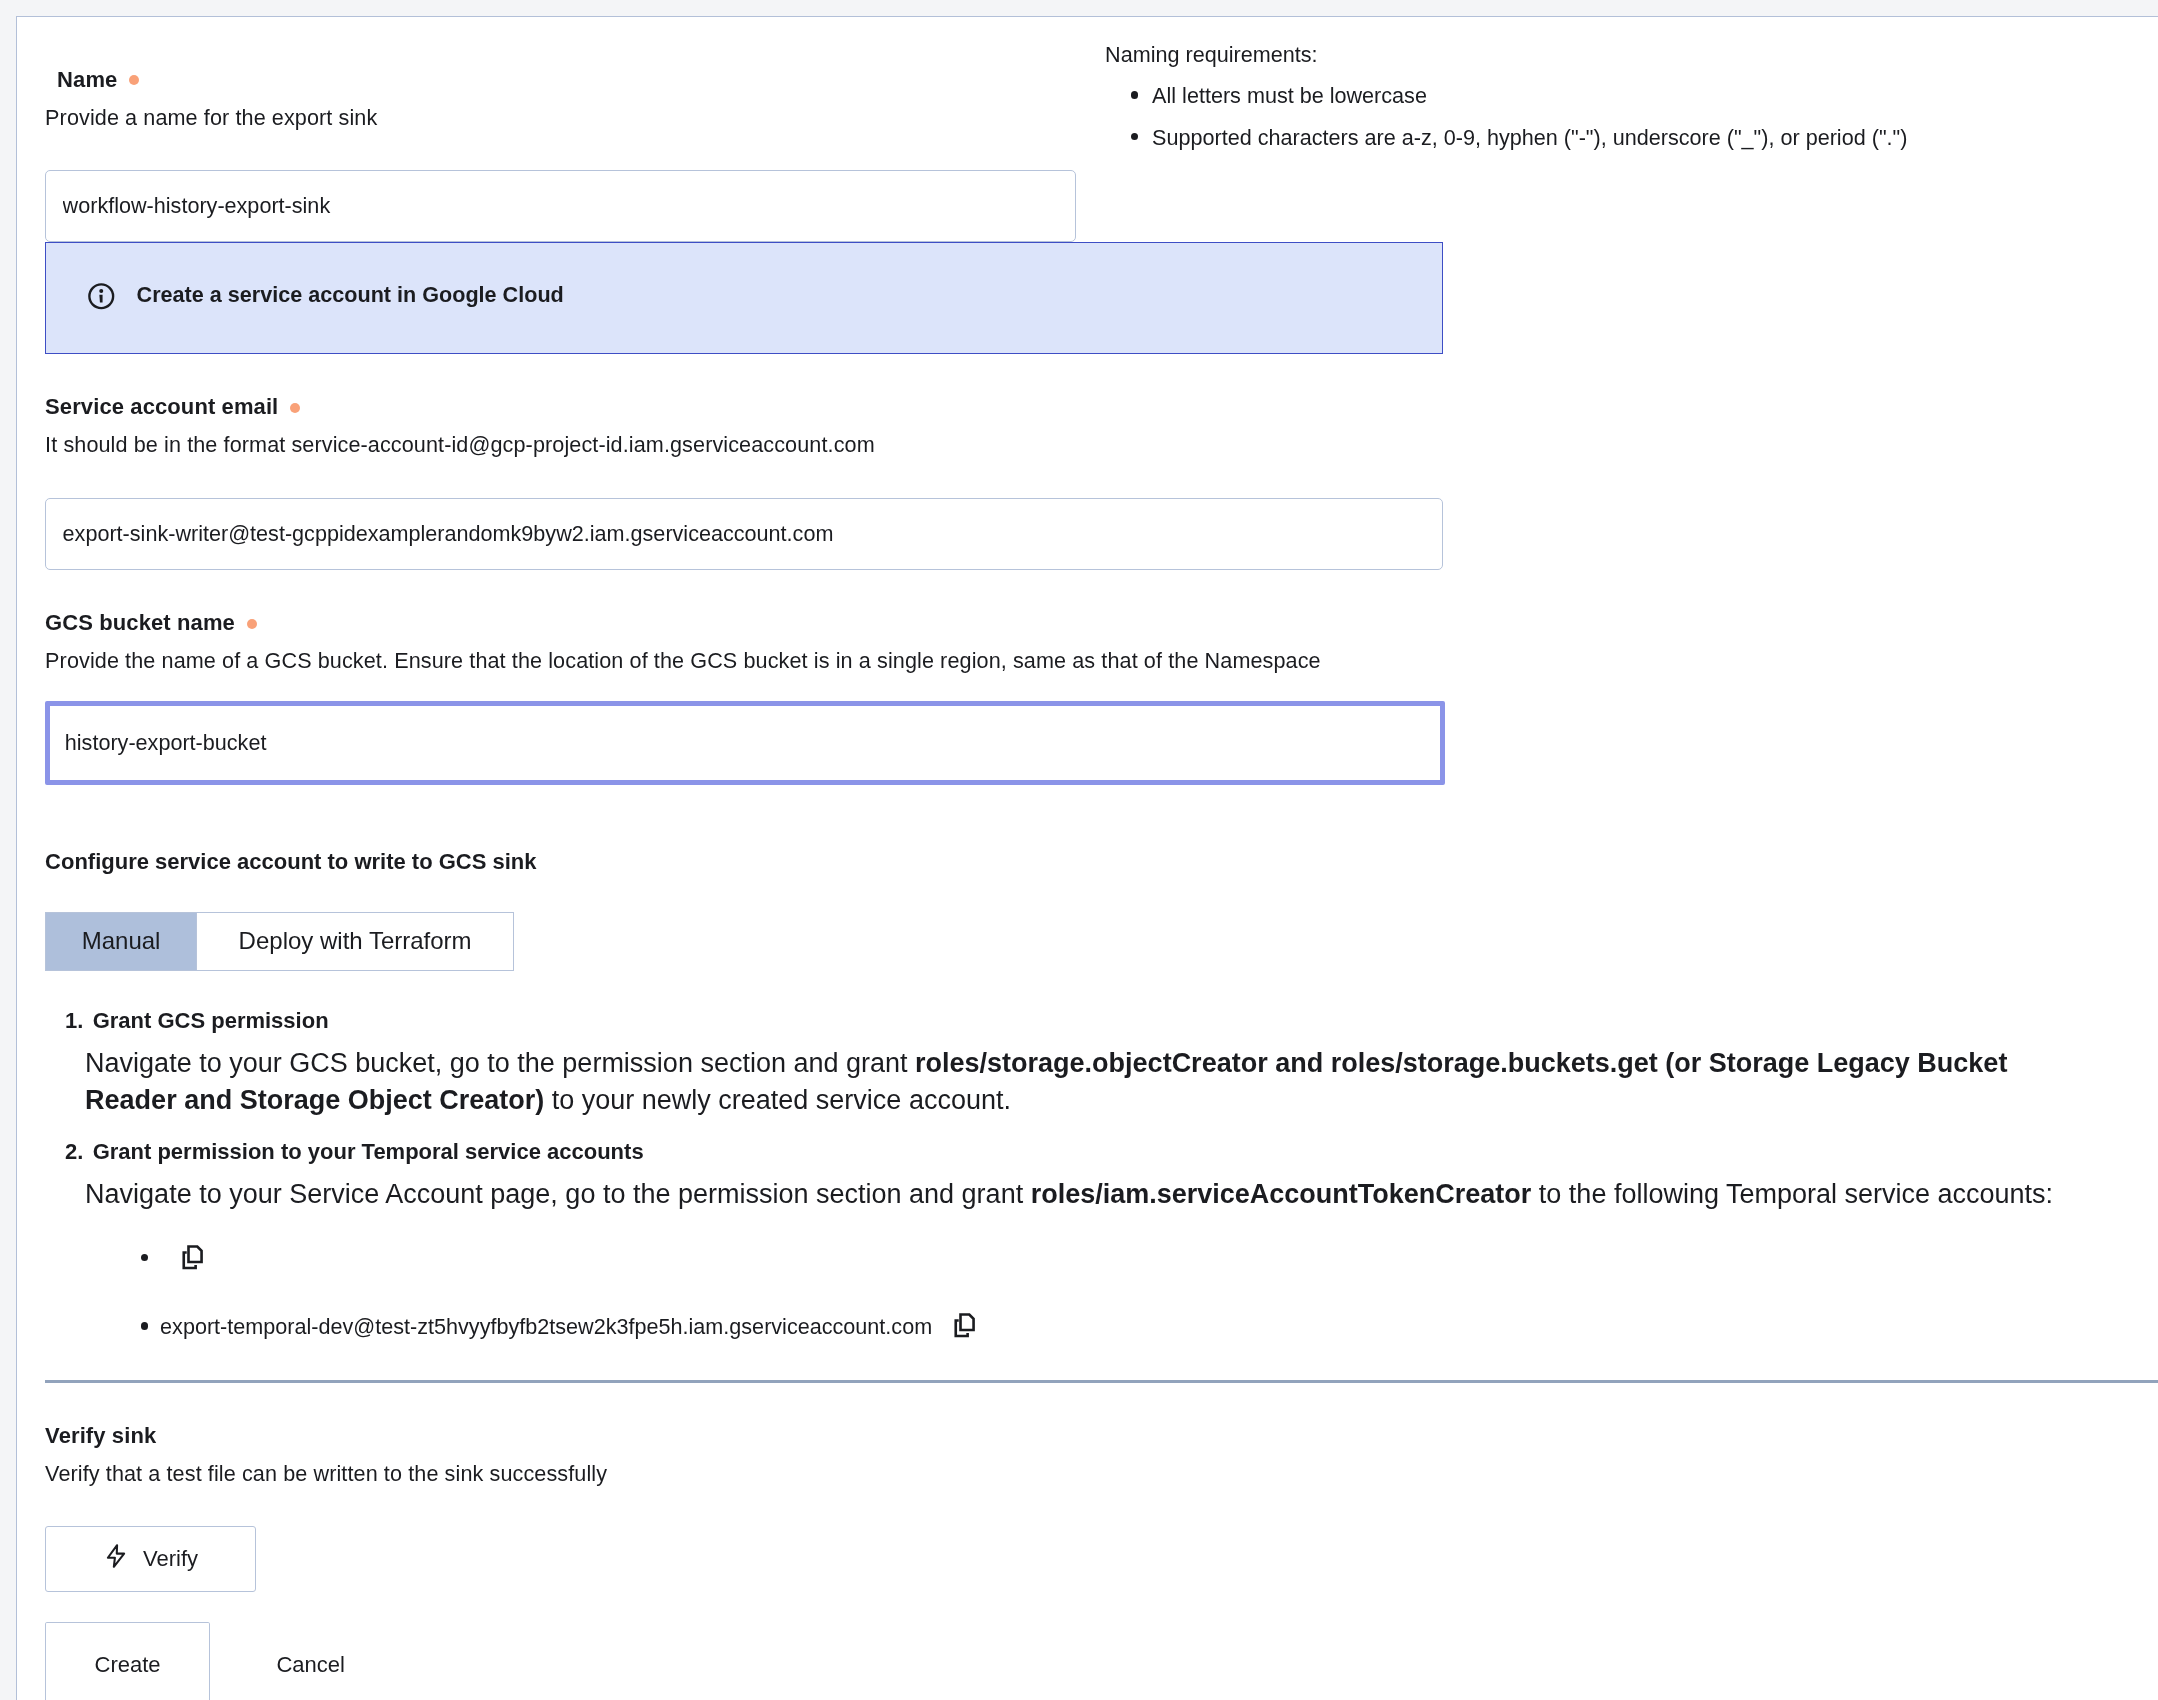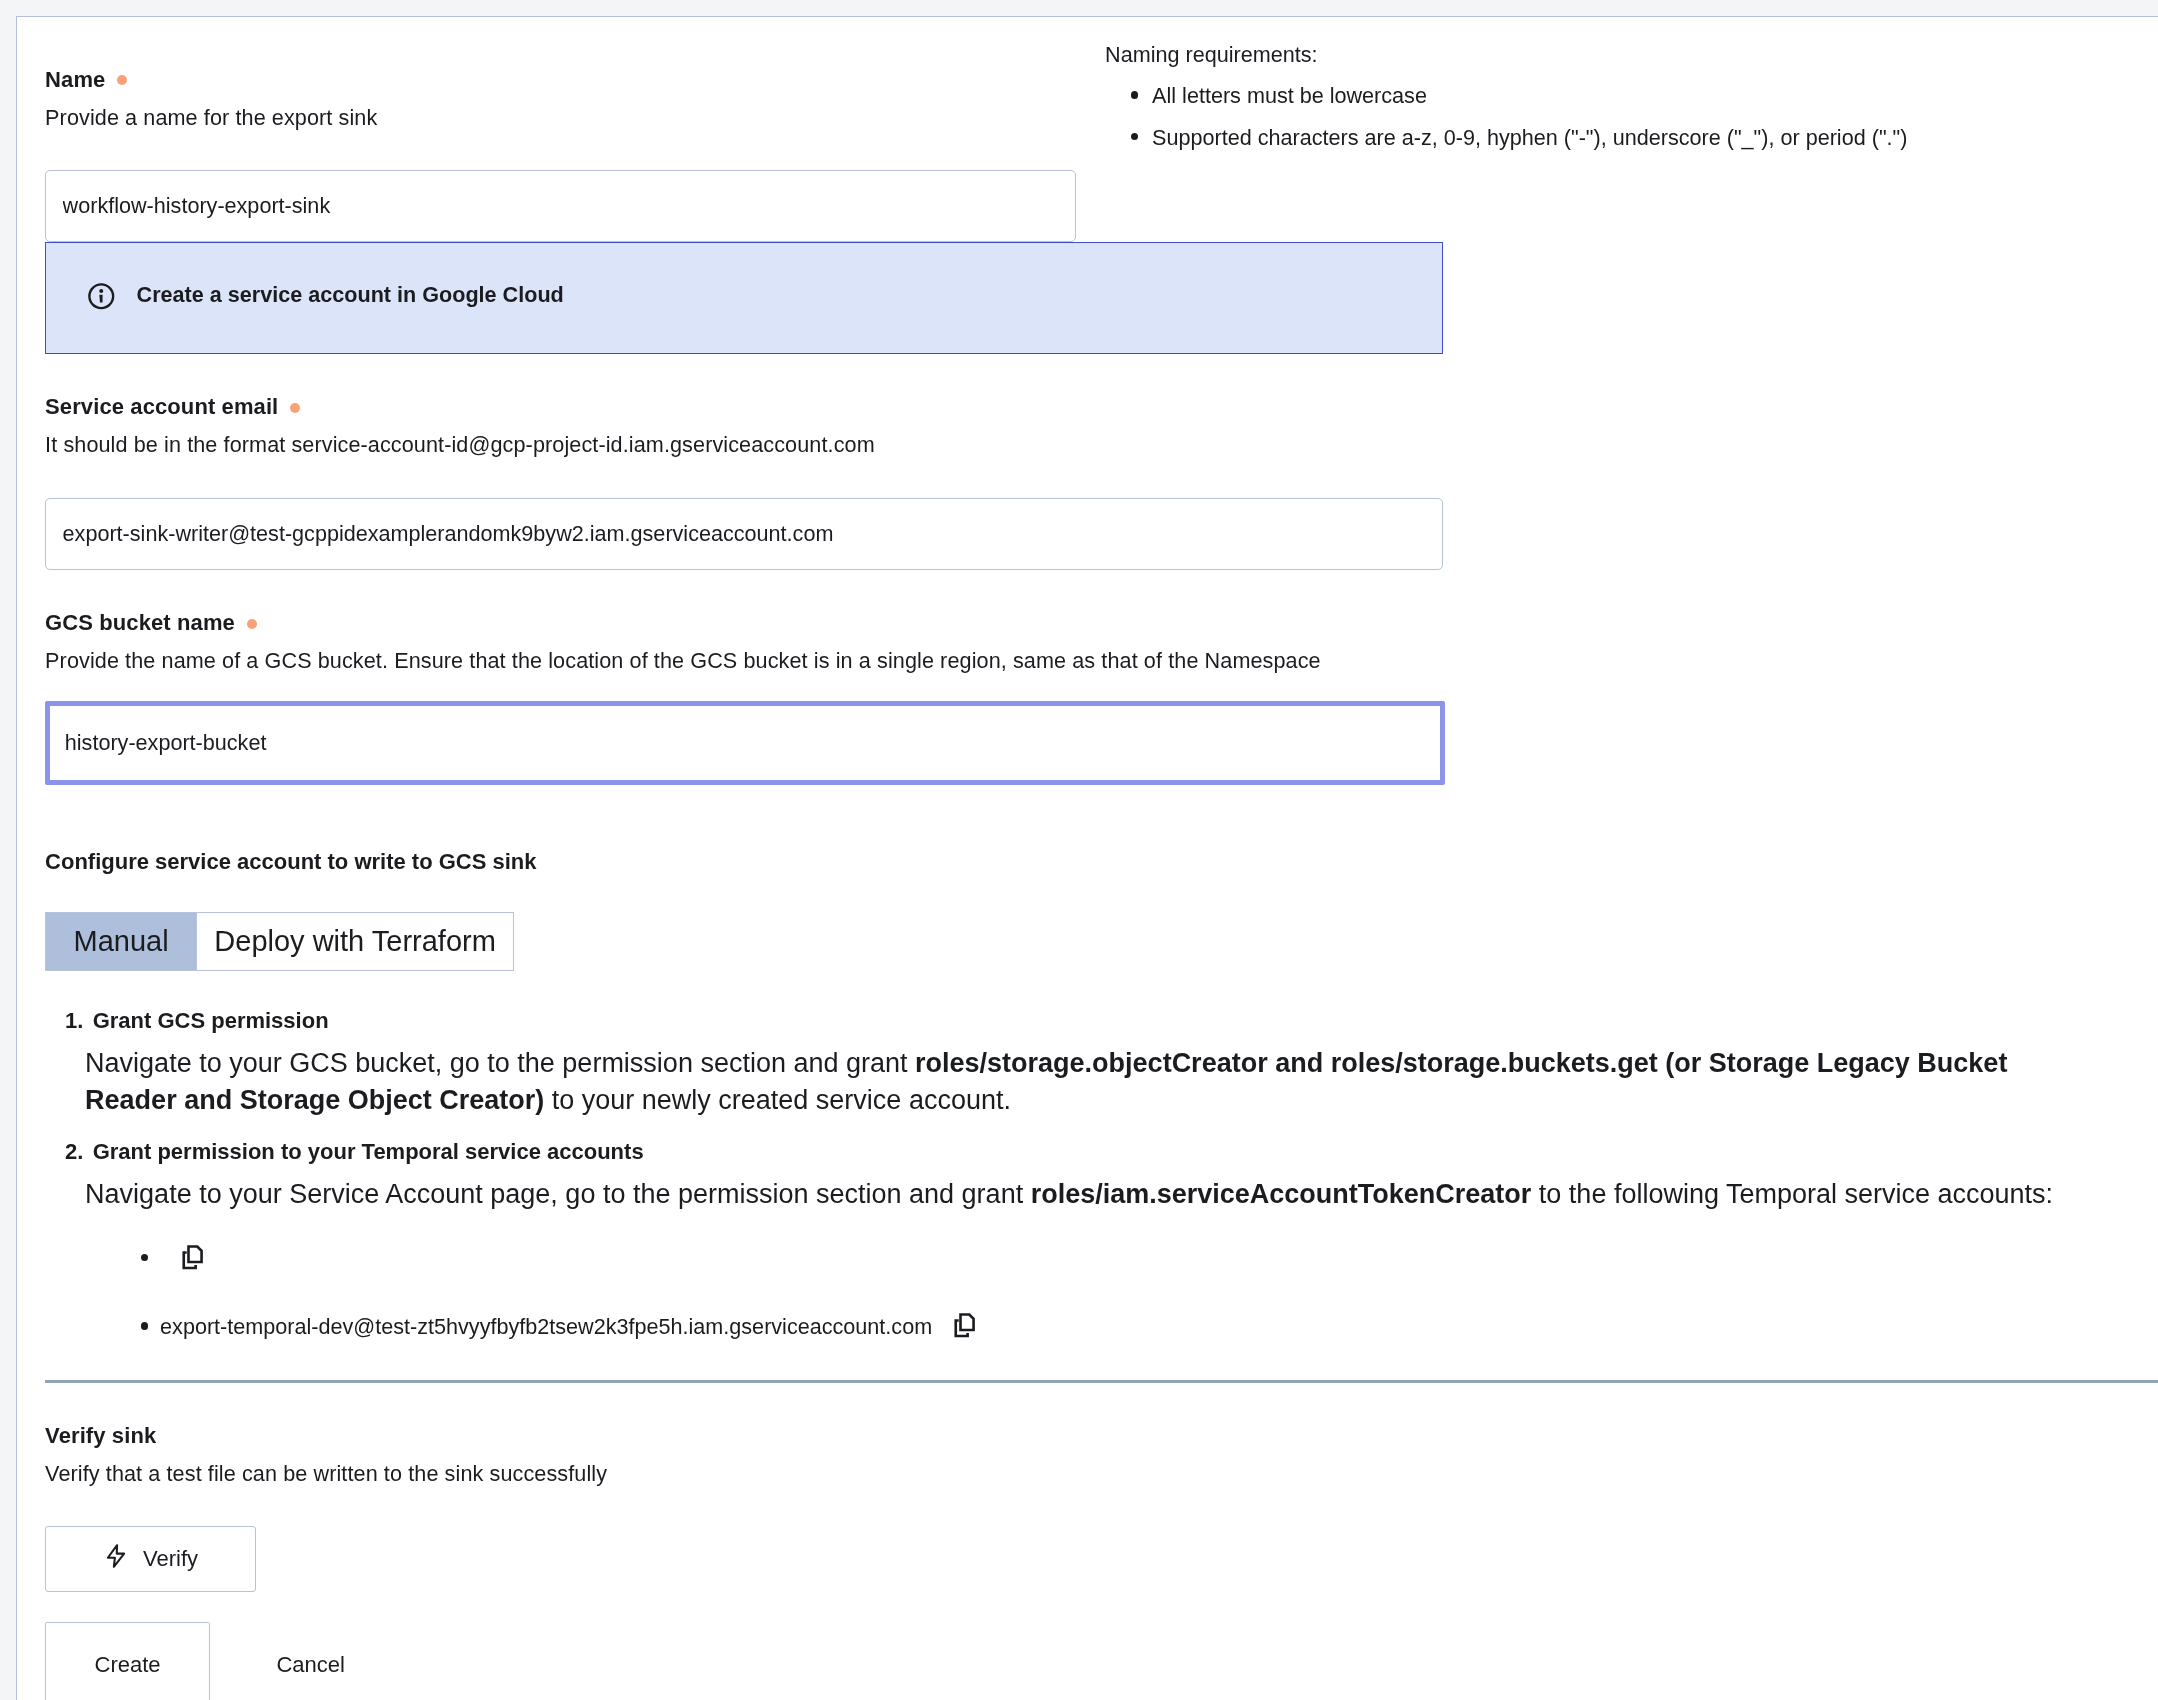--- a/index.html
+++ b/index.html
@@ -96,21 +96,21 @@
   .configure-title{font-size:22px;font-weight:700;margin-top:64px;}
   .tabs{
     display:inline-flex;
     border:1.8px solid var(--input-border);
     margin-top:37px;
     background:#fff;
   }
   .tab{
     height:57px;
     display:flex;align-items:center;justify-content:center;
-    font-size:29px;
+    font-size:24px;
     cursor:pointer;
   }
   .tab.selected{background:var(--tab-selected);width:150px;}
   .tab.unselected{width:317px;border-left:1.8px solid var(--input-border);}
   .step{margin-left:20px;}
   .step-title{font-size:22px;font-weight:700;margin-top:37px;display:flex;gap:9.2px;}
   .step-body{
     font-size:27px;
     margin-top:11px;
     margin-left:20px;
@@ -178,21 +178,21 @@
   }
 </style>
 </head>
 <body>
 
 <div class="card">
 
   
   <div class="top-row">
     <div class="col-left">
-      <div class="label-row" style="margin-top:26px;">
+      <div class="label-row" style="margin-top:26px;margin-left:12px;">
         <span class="label">Name</span>
         <span class="req-dot"></span>
       </div>
       <div class="desc">Provide a name for the export sink</div>
       <input class="text-input name-input" type="text" value="workflow-history-export-sink" style="">
     </div>
     <div class="col-right">
       <div class="nr-title">Naming requirements:</div>
       <ul class="nr-list">
         <li>All letters must be lowercase</li>

